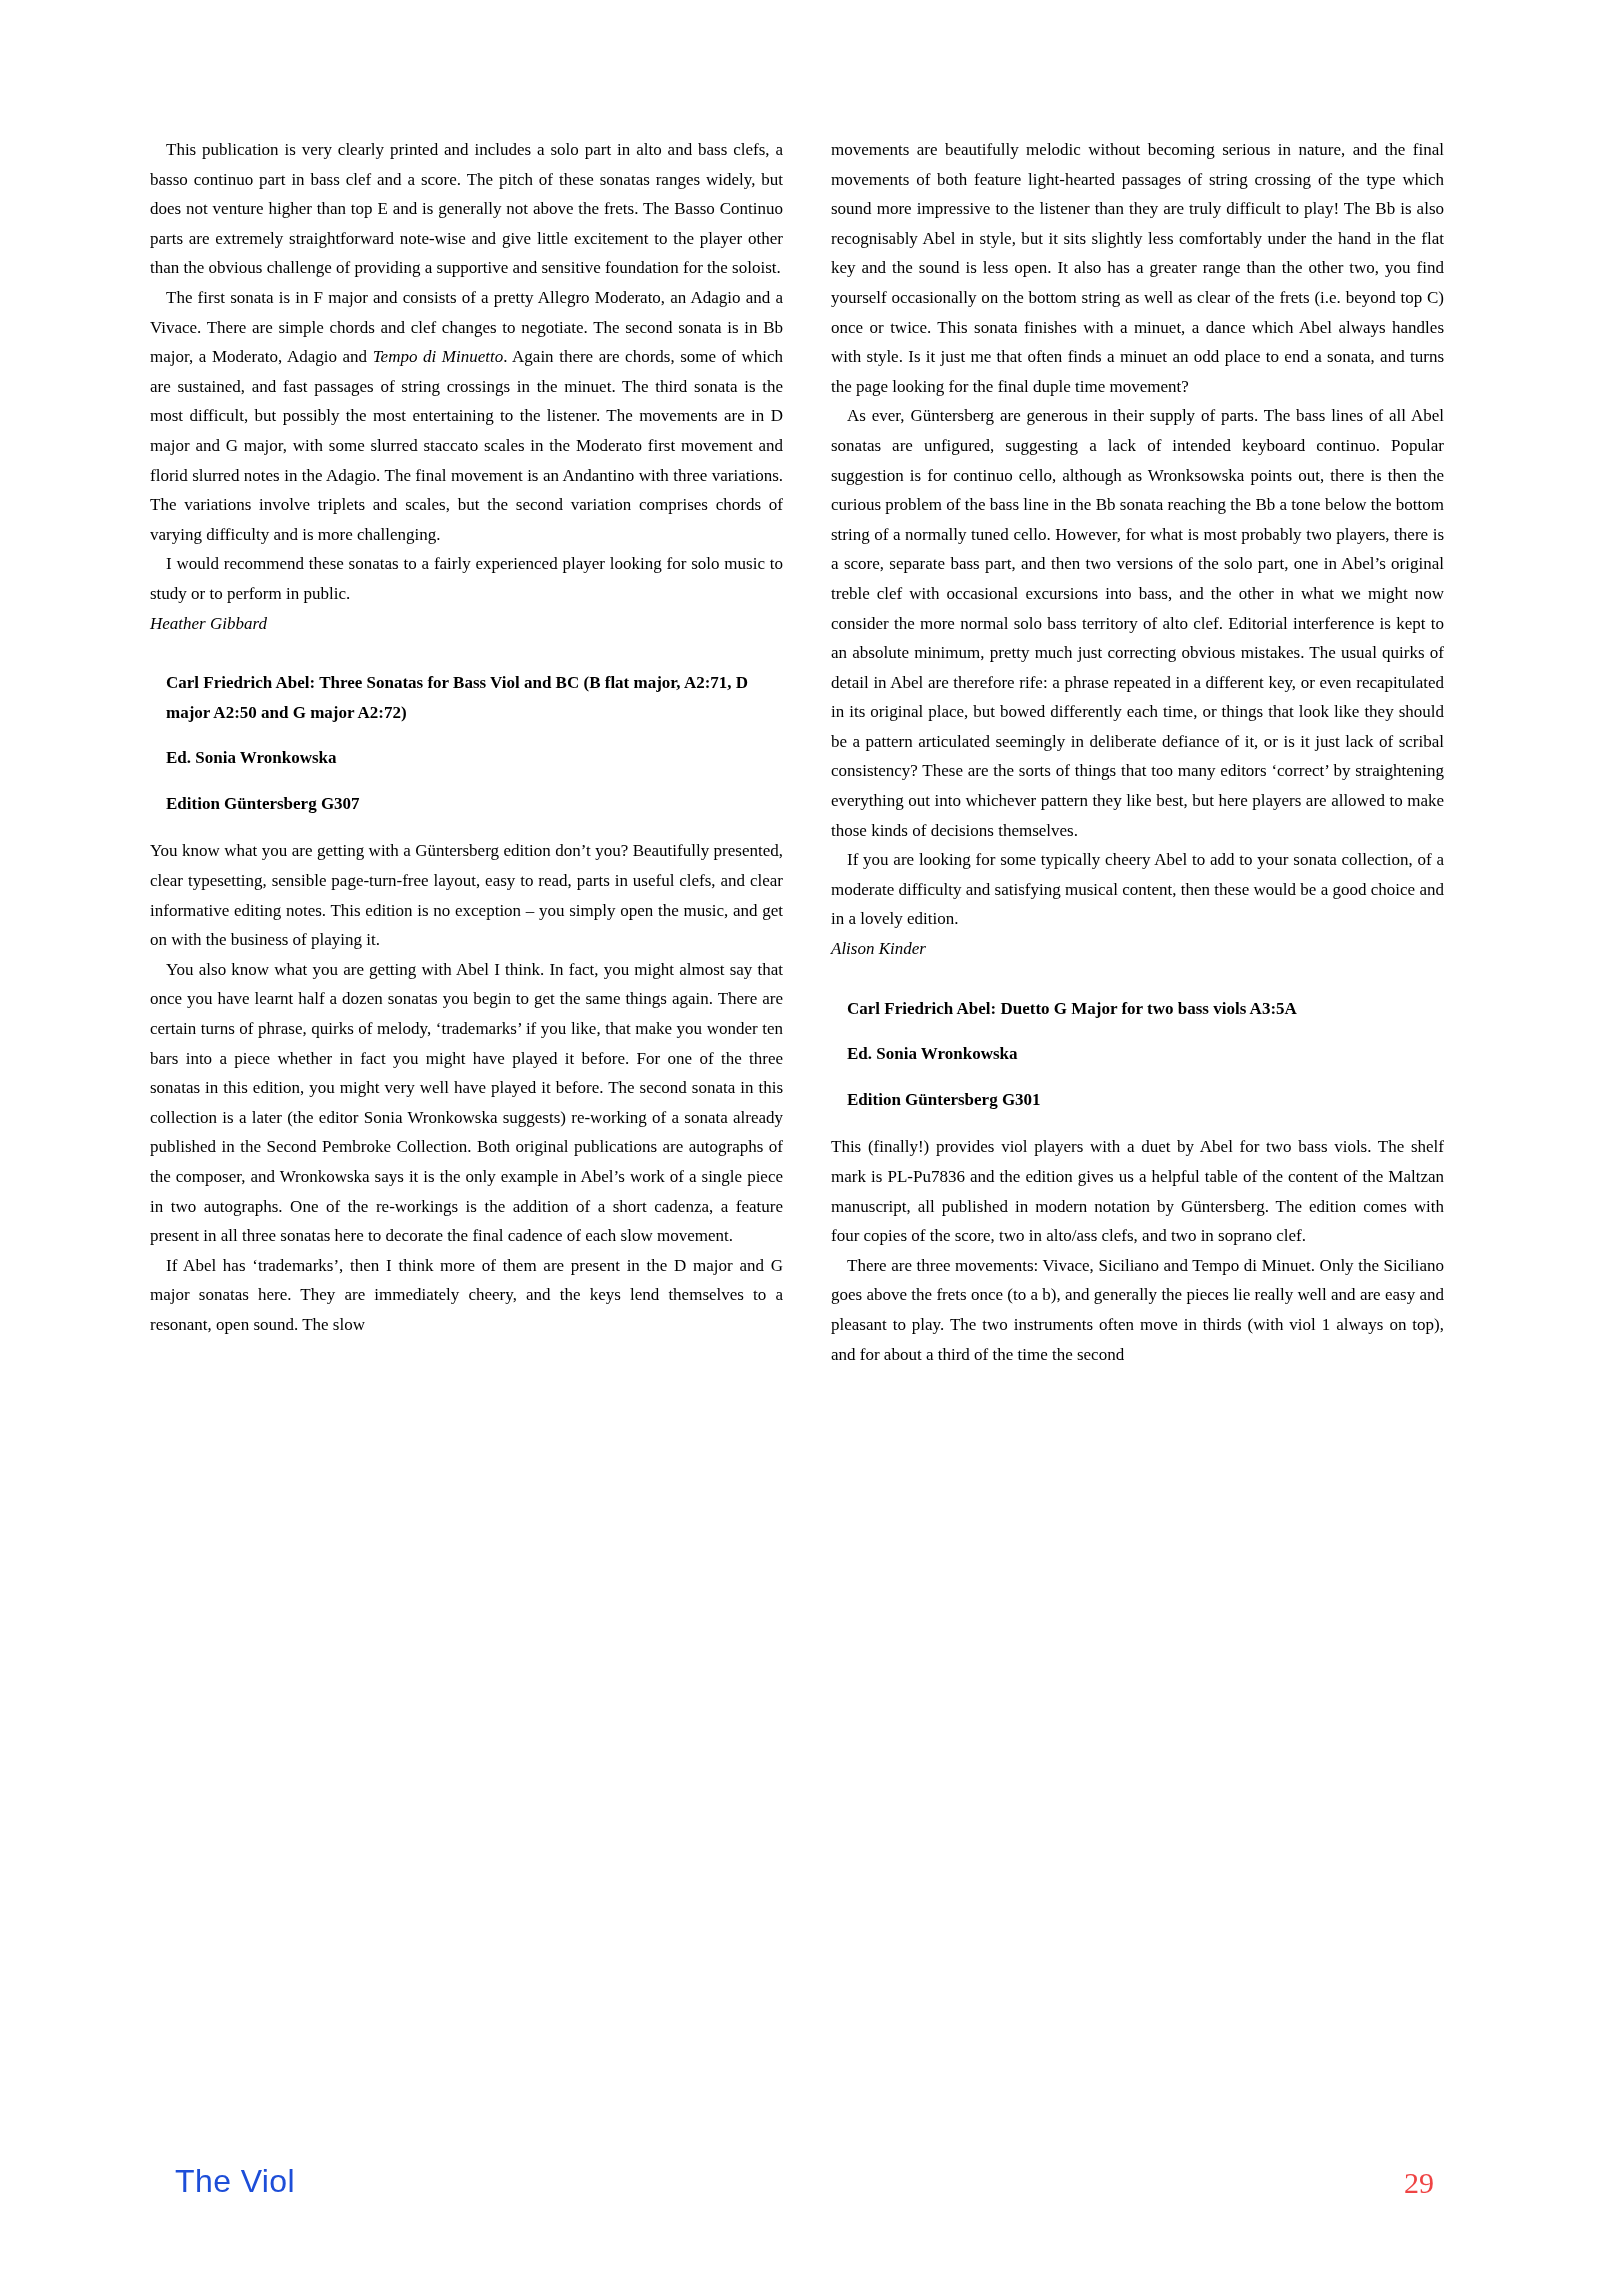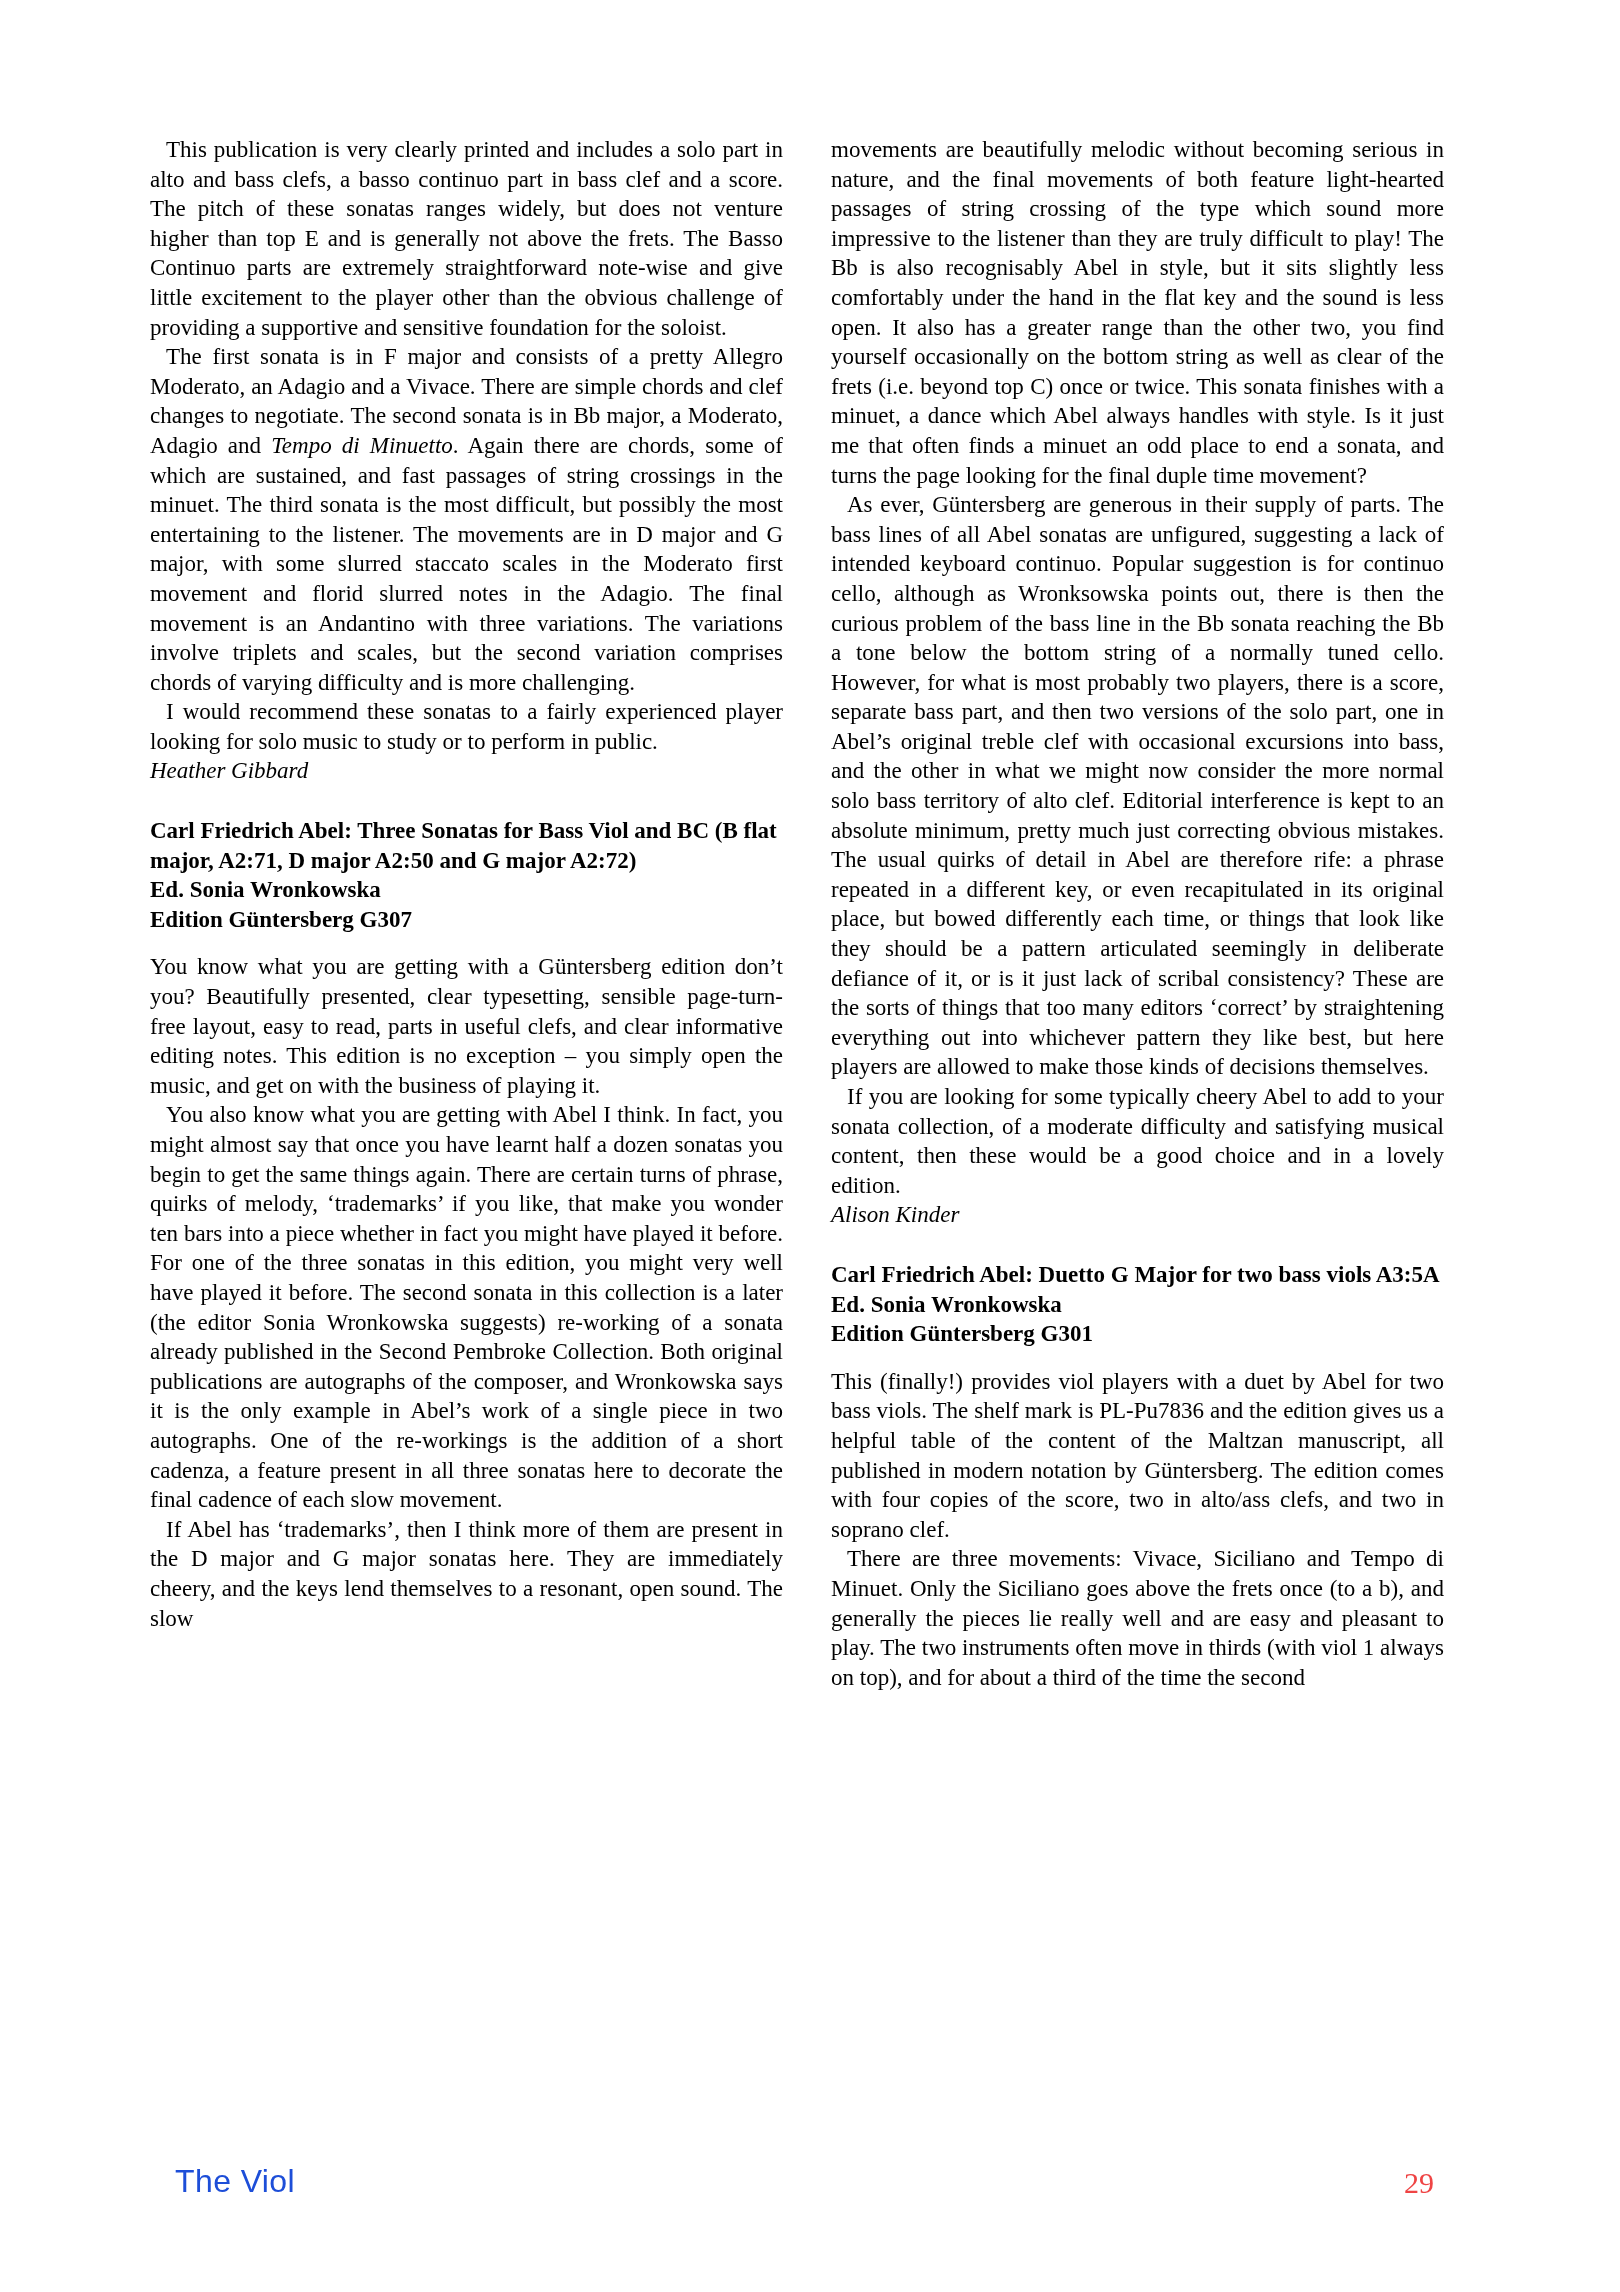--- a/index.html
+++ b/index.html
@@ -8,36 +8,36 @@
     background: #ffffff;
     position: relative;
     overflow: hidden;
     font-family: "Liberation Serif", "DejaVu Serif", serif;
     color: #000;
   }
   .page { position: absolute; inset: 0; }
   .col {
     position: absolute;
     top: 135px;
-    font-size: 23px;
+    font-size: 17px;
     line-height: 29.6px;
     text-align: justify;
   }
   #col-left  { left: 150px; width: 633px; }
   #col-right { left: 831px; width: 613px; }
   p.para { margin: 0; }
   p.para.indent { text-indent: 16px; }
   span.it { font-style: italic; margin-top: 45px; }
   p.byline { margin: 0; font-style: italic; }
   .heading {
     font-weight: bold;
     text-align: left;
     margin: 30px 0 18px 0;
   }
-  .heading .hline { margin: 0; }
+  .heading .hline { margin: 16px; }
   .footer-brand {
     position: absolute;
     left: 175px; top: 2165px;
     font-family: "Liberation Sans", "DejaVu Sans", sans-serif;
     font-size: 32px; line-height: 32px;
     letter-spacing: 0.4px;
     color: #1d4ed8;
   }
   .page-number {
     position: absolute;

